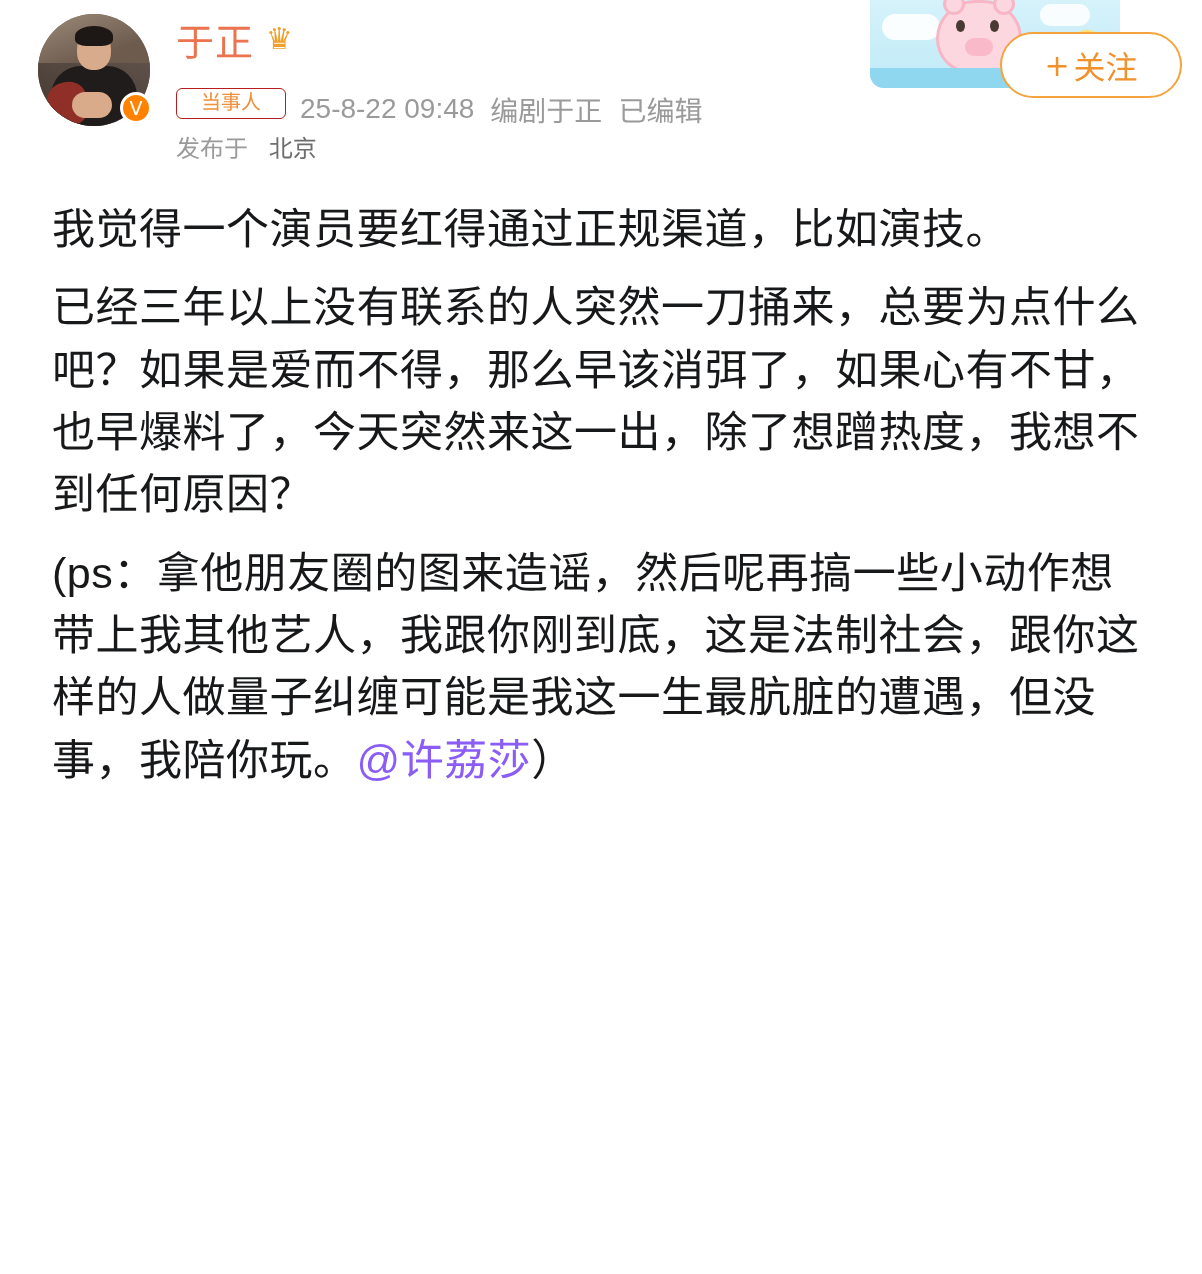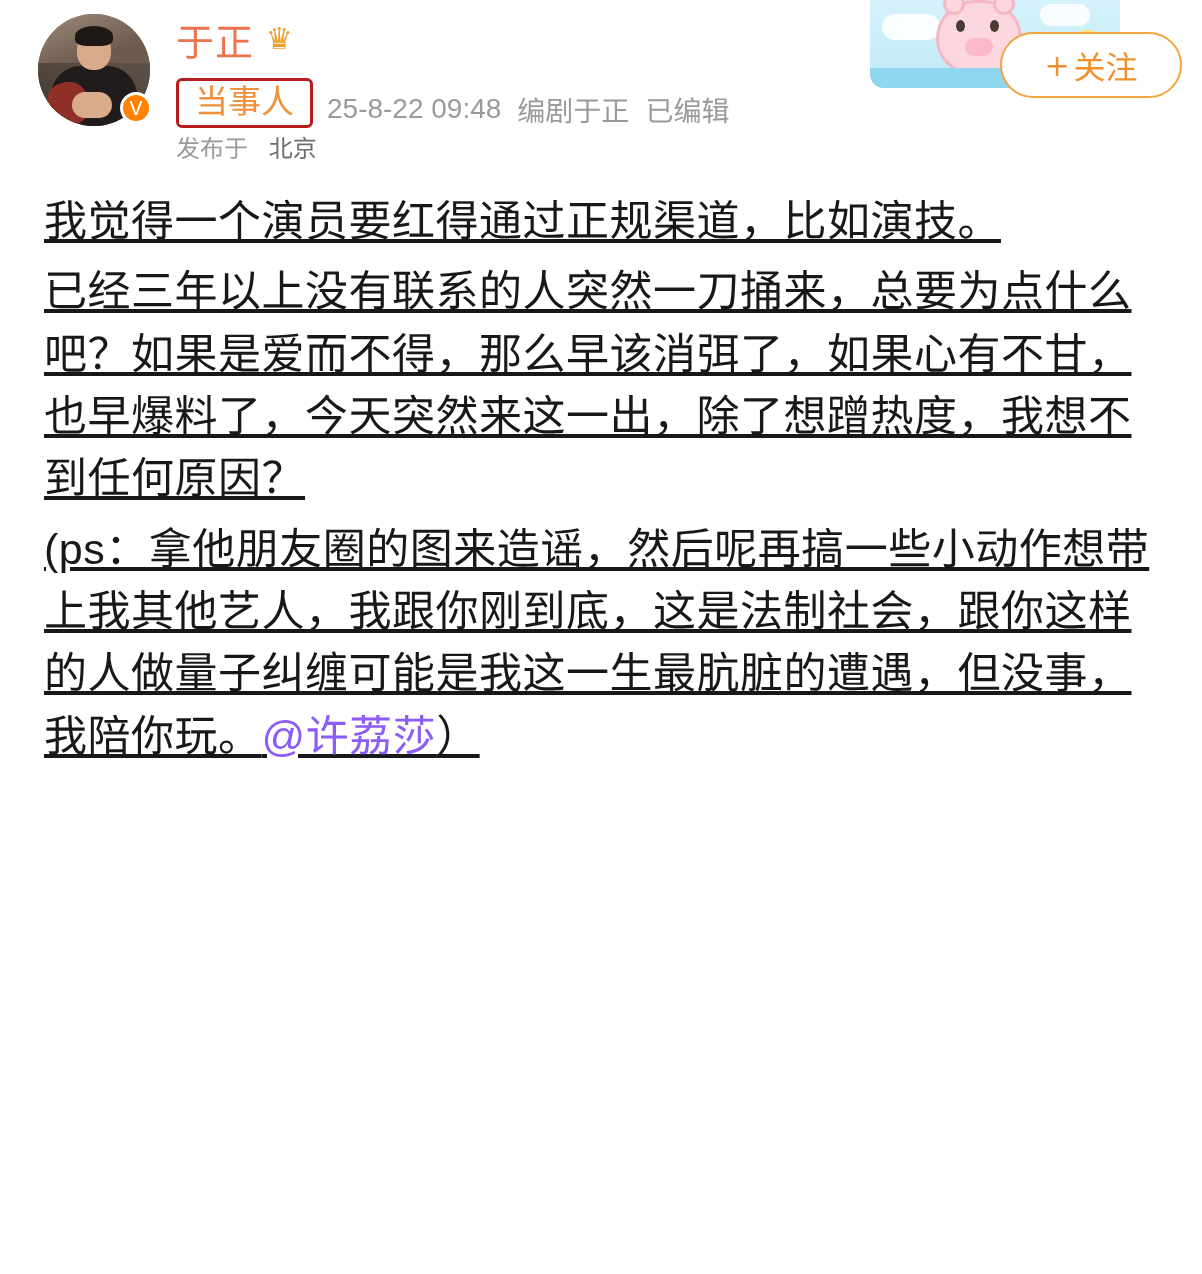--- a/index.html
+++ b/index.html
@@ -161,25 +161,25 @@
 
   .meta-row {
     display: flex;
     align-items: center;
     flex-wrap: wrap;
     margin-top: 9px;
     font-size: 28px;
     color: #9a9a9a;
   }
   .tag-party {
-    border: 3px solid #b91c1c;
+    border: 1px solid #b91c1c;
     color: #f0903a;
     border-radius: 6px;
-    font-size: 33px;
-    padding: 2px 16px 4px;
+    font-size: 20px;
+    padding: 2px 24px 4px;
     line-height: 1.15;
     margin-right: 14px;
   }
   .meta-row .sep {
     display: inline-block;
     width: 16px;
   }
   .meta-item { white-space: nowrap; margin-top: 12px; }
 
   .location-row {
@@ -302,22 +302,21 @@
   
   .content {
     padding: 18px 32px 0 36px;
     font-size: 43px;
     line-height: 1.45;
     color: #17181a;
     letter-spacing: 0.5px;
     word-break: break-word;
   }
   .content p {
-    margin: 8px;
-    text-decoration: underline;
+    margin: 16px;
   }
   .mention {
     color: #8b5cf6;
   }
 </style>
 </head>
 <body>
 
 <div class="post">
 

